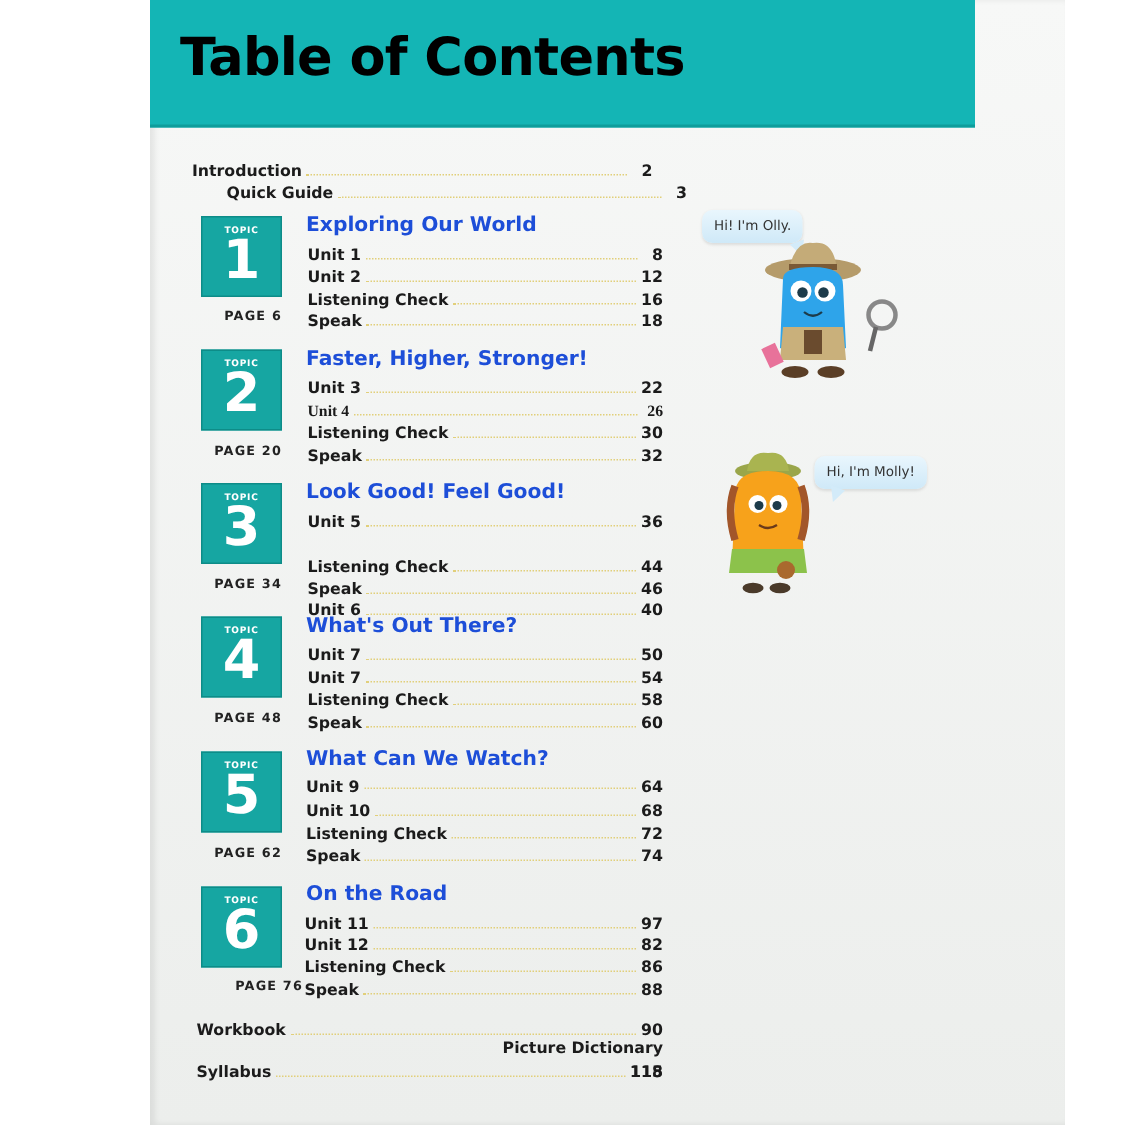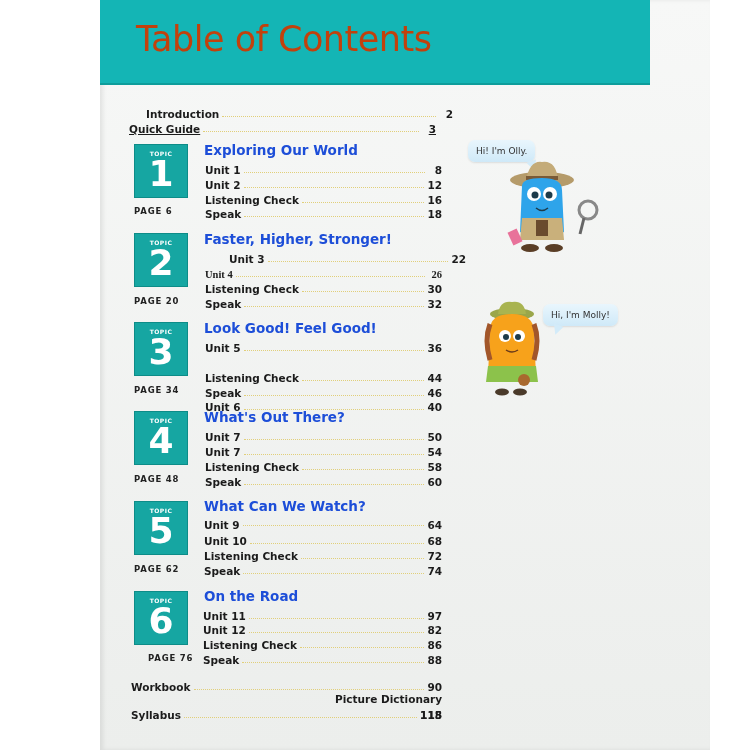--- a/index.html
+++ b/index.html
@@ -1,45 +1,45 @@
 <!DOCTYPE html>
 <html><head>
 <meta charset="utf-8">
 <style>
   html, body { margin: 0; padding: 0; }
   body { width: 750px; height: 750px; background: #ffffff; position: relative; overflow: hidden; font-family: "DejaVu Sans", sans-serif; }
   .page { position: absolute; left: 100px; top: 0; width: 610px; height: 750px; background: linear-gradient(180deg, #f7f8f7 0%, #eceeec 100%); box-shadow: inset 3px 0 4px rgba(0,0,0,0.08); }
   .header { position: absolute; left: 100px; top: 0; width: 550px; height: 83px; background: #14b5b5; border-bottom: 2px solid #0e9d9b; }
-  .title { position: absolute; left: 136px; top: 22px; font-size: 35px; font-weight: normal; color: #c2410c; letter-spacing: -0.5px; line-height: 1; }
+  .title { position: absolute; left: 120px; top: 22px; font-size: 35px; font-weight: bold; color: #000000; letter-spacing: -0.5px; line-height: 1; }
   .row { position: absolute; display: flex; align-items: flex-end; font-size: 10.5px; font-weight: bold; color: #1b1b1b; height: 14px; }
   .row .label { white-space: nowrap; }
   .row .leader { flex: 1; margin: 0 3px 3px 3px; height: 3px; border-bottom: 1.5px dotted #e1cf7a; }
   .row .num { white-space: nowrap; text-align: right; min-width: 14px; }
   .topic-box { position: absolute; left: 134px; width: 54px; height: 54px; background: #16a6a2; border: 1px solid #0d8c88; box-sizing: border-box; color: #fff; text-align: center; }
   .topic-box .tlabel { font-size: 6px; font-weight: bold; letter-spacing: 0.5px; margin-top: 5px; display: block; }
   .topic-box .tnum { font-size: 36px; font-weight: bold; line-height: 36px; display: block; margin-top: -1px; }
-  .topic-page { position: absolute; left: 134px; width: 54px; text-align: left; font-size: 8.5px; font-weight: bold; color: #222; letter-spacing: 0.8px; }
+  .topic-page { position: absolute; left: 134px; width: 54px; text-align: right; font-size: 8.5px; font-weight: bold; color: #222; letter-spacing: 0.8px; }
   .topic-title { position: absolute; left: 204px; font-size: 13.5px; font-weight: bold; color: #1d4ed8; white-space: nowrap; }
   .bubble { position: absolute; background: linear-gradient(180deg, #e9f6fd, #cfe9f8); border-radius: 7px; font-size: 9px; color: #333; padding: 0 8px; height: 22px; line-height: 22px; box-shadow: 0 1px 2px rgba(0,0,0,0.1); white-space: nowrap; }
   .bubble-tail { position: absolute; width: 0; height: 0; border-left: 5px solid transparent; border-right: 5px solid transparent; border-top: 10px solid #d3ebf9; }
   .mascot { position: absolute; }
 </style>
 </head>
 <body>
 
 <div class="page"></div>
 <div class="header"></div>
 <div class="title">Table of Contents</div>
 
-<div class="row" style="left:146px; top:106px; width:307px;">
+<div class="row" style="left:128px; top:106px; width:307px;">
   <span class="label">Introduction</span>
   <span class="leader"></span>
   <span class="num">2</span>
 </div>
-<div class="row" style="left:129px; top:121px; width:307px;text-decoration:underline;">
+<div class="row" style="left:151px; top:121px; width:307px;">
   <span class="label">Quick Guide</span>
   <span class="leader"></span>
   <span class="num">3</span>
 </div>
 
 <div class="topic-box" style="top:144px;">
   <span class="tlabel">TOPIC</span>
   <span class="tnum">1</span>
 </div>
 <div class="topic-page" style="top:206px;">PAGE 6</div>
@@ -64,21 +64,21 @@
     <span class="leader"></span>
     <span class="num">18</span>
   </div>
 
 <div class="topic-box" style="top:233px;">
   <span class="tlabel">TOPIC</span>
   <span class="tnum">2</span>
 </div>
 <div class="topic-page" style="top:296px;">PAGE 20</div>
 <div class="topic-title" style="top:231px;">Faster, Higher, Stronger!</div>
-<div class="row" style="left:205px; top:251px; width:237px;margin-left:24px;">
+<div class="row" style="left:205px; top:251px; width:237px;">
     <span class="label">Unit 3</span>
     <span class="leader"></span>
     <span class="num">22</span>
   </div>
 <div class="row" style="left:205px; top:266px; width:237px;font-family:Liberation Serif, serif;">
     <span class="label">Unit 4</span>
     <span class="leader"></span>
     <span class="num">26</span>
   </div>
 <div class="row" style="left:205px; top:281px; width:237px;">

